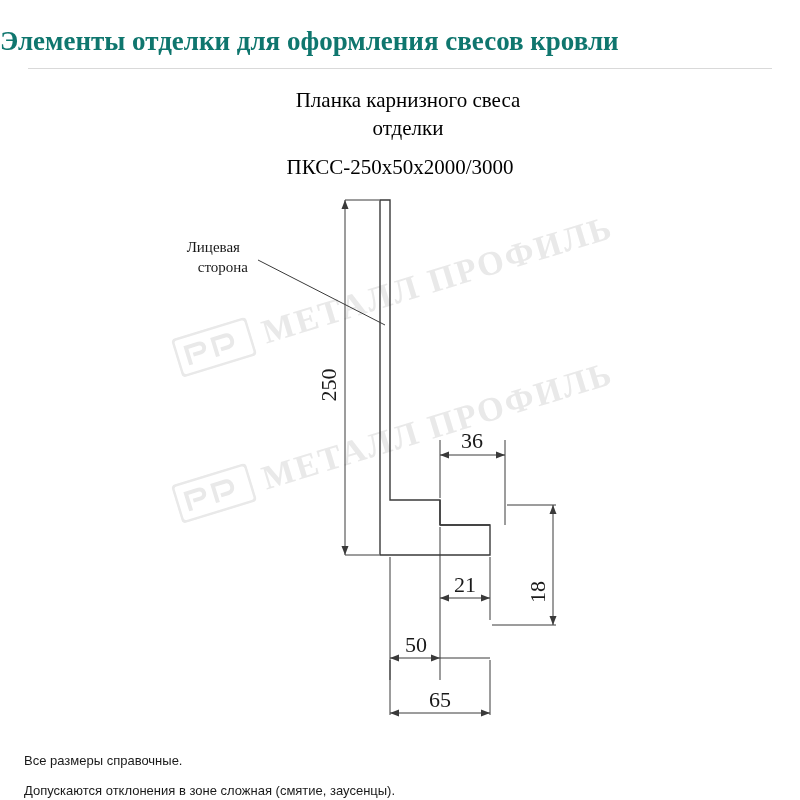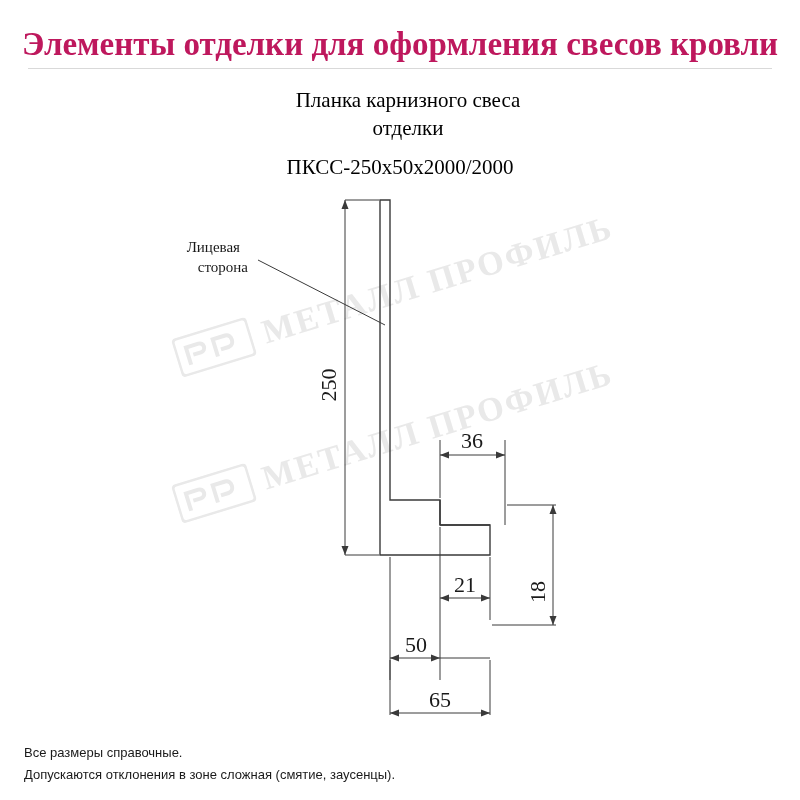--- a/index.html
+++ b/index.html
@@ -20,25 +20,24 @@
     width: 800px;
     height: 800px;
   }
 
   
   .title {
     position: absolute;
     left: 0;
     top: 26px;
     width: 800px;
-    text-align: center;
-    font-family: "Liberation Serif", serif;
-    font-size: 33px;
+    font-family: "Liberation Serif", serif;
+    font-size: 27px;
     font-weight: bold;
-    color: #be185d;
+    color: #0f766e;
     letter-spacing: 0px;
   }
   .rule {
     position: absolute;
     left: 28px;
     top: 68px;
     width: 744px;
     height: 1px;
     background: #d9d9d9;
   }
@@ -96,36 +95,36 @@
 
   
   .notes {
     position: absolute;
     left: 24px;
     top: 742px;
     font-size: 13px;
     color: #1a1a1a;
     line-height: 22px;
   }
-  .notes div { white-space: nowrap; }
+  .notes div { white-space: nowrap; margin-top: 8px; }
 </style>
 </head>
 <body>
 
 <div class="page">
 
   <div class="title">Элементы отделки для оформления свесов кровли</div>
   <div class="rule"></div>
 
   <div class="subtitle">
     <div>Планка карнизного свеса</div>
     <div>отделки</div>
   </div>
 
-  <div class="code">ПКСС-250х50х2000/2000</div>
+  <div class="code">ПКСС-250х50х2000/3000</div>
 
   <div class="watermark wm1">
     <span class="wm-logo">
       <svg width="78" height="40" viewBox="0 0 78 40" xmlns="http://www.w3.org/2000/svg">
         <rect x="1" y="1" width="76" height="38" rx="4" fill="none" stroke="#e9e9e9" stroke-width="3"></rect>
         <path d="M12 30 L12 12 L25 12 C31 12 31 21 25 21 L17 21" fill="none" stroke="#e9e9e9" stroke-width="4"></path>
         <path d="M40 30 L40 12 L53 12 C60 12 60 24 53 24 L45 24" fill="none" stroke="#e9e9e9" stroke-width="4"></path>
       </svg>
     </span><span>МЕТАЛЛ ПРОФИЛЬ</span>
   </div>

